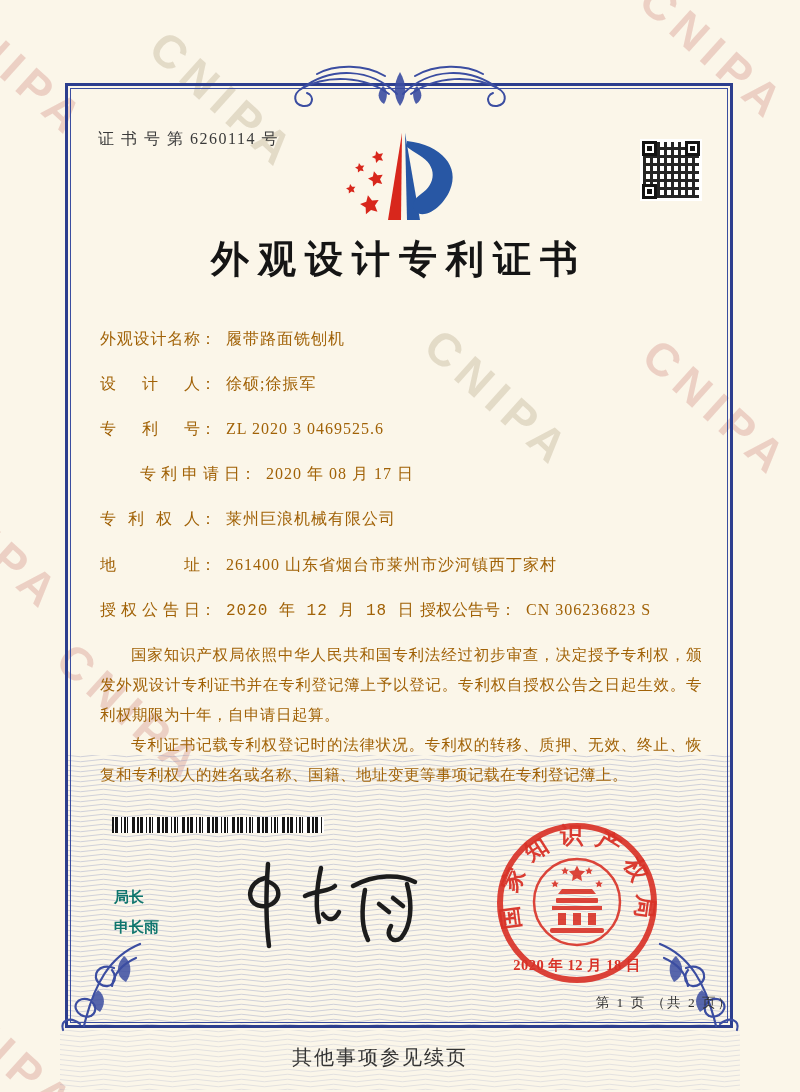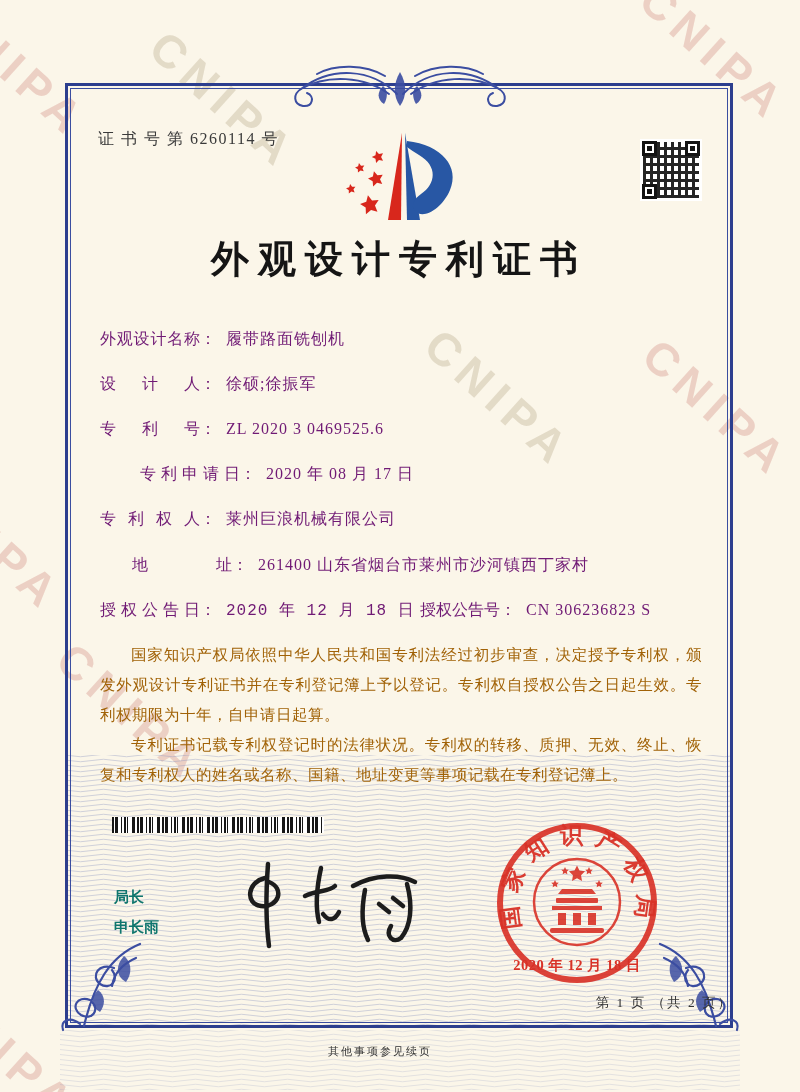--- a/index.html
+++ b/index.html
@@ -57,21 +57,21 @@
   .qr .finder::after{content:"";position:absolute;inset:2px;background:#131313;}
   .qr .f-tl{left:2px;top:2px;}
   .qr .f-tr{right:2px;top:2px;}
   .qr .f-bl{left:2px;bottom:2px;}
   .title{
     position:absolute;left:65px;top:234px;width:668px;
     text-align:center;font-size:38px;font-weight:bold;
     letter-spacing:9px;color:#151515;margin:0;z-index:4;
   }
   
-  .frow{position:absolute;left:100px;font-size:16px;color:#701a75;z-index:4;white-space:nowrap;}
+  .frow{position:absolute;left:100px;font-size:16px;color:#a16207;z-index:4;white-space:nowrap;}
   .flabel{display:inline-block;width:100px;text-align:justify;text-align-last:justify;vertical-align:bottom;}
   .fcolon{display:inline-block;}
   .fvalue{margin-left:10px;letter-spacing:1px;}
   
   .paras{position:absolute;left:100px;top:640px;width:602px;z-index:4;}
   .paras p{
     margin:0;text-indent:2em;font-size:15.5px;line-height:30px;
     color:#a16207;letter-spacing:0.5px;text-align:justify;
   }
   .barcode{
@@ -88,21 +88,21 @@
     font-size:15px;font-weight:bold;color:#0f766e;line-height:30px;
   }
   .sig-hand{position:absolute;left:235px;top:856px;z-index:4;}
   .seal{position:absolute;left:492px;top:818px;z-index:5;opacity:.95;}
   .page-info{
     position:absolute;left:65px;top:994px;width:668px;text-align:right;
     font-size:13.5px;letter-spacing:2px;color:#333;z-index:4;
   }
   .foot-note{
     position:absolute;left:0;top:1044px;width:760px;text-align:center;
-    font-size:11px;letter-spacing:2px;color:#333;z-index:4;font-family:Liberation Serif, serif;
+    font-size:20px;letter-spacing:2px;color:#333;z-index:4;font-family:Liberation Serif, serif;
   }
 </style>
 </head>
 <body>
 
 <div class="page">
 
   <span class="wm pink" style="left:-35px;top:-12px;">CNIPA</span>
   <span class="wm beige" style="left:175px;top:20px;">CNIPA</span>
   <span class="wm pink" style="left:665px;top:-28px;">CNIPA</span>
@@ -205,21 +205,21 @@
   </div>
   <div class="frow" style="top:419px;">
     <span class="flabel">专利号</span><span class="fcolon">：</span><span class="fvalue">ZL 2020 3 0469525.6</span>
   </div>
   <div class="frow" style="top:464px;margin-left:40px;">
     <span class="flabel">专利申请日</span><span class="fcolon">：</span><span class="fvalue">2020 年 08 月 17 日</span>
   </div>
   <div class="frow" style="top:509px;">
     <span class="flabel">专利权人</span><span class="fcolon">：</span><span class="fvalue">莱州巨浪机械有限公司</span>
   </div>
-  <div class="frow" style="top:555px;margin-left:32px;">
+  <div class="frow" style="top:555px;">
     <span class="flabel">地址</span><span class="fcolon">：</span><span class="fvalue">261400 山东省烟台市莱州市沙河镇西丁家村</span>
   </div>
   <div class="frow" style="top:600px;font-family:Liberation Mono, monospace;">
     <span class="flabel">授权公告日</span><span class="fcolon">：</span><span class="fvalue">2020 年 12 月 18 日</span>
   </div>
   <div class="frow" style="top:600px;left:420px;">
     <span>授权公告号</span><span class="fcolon">：</span><span class="fvalue">CN 306236823 S</span>
   </div>
 
   <div class="paras">

